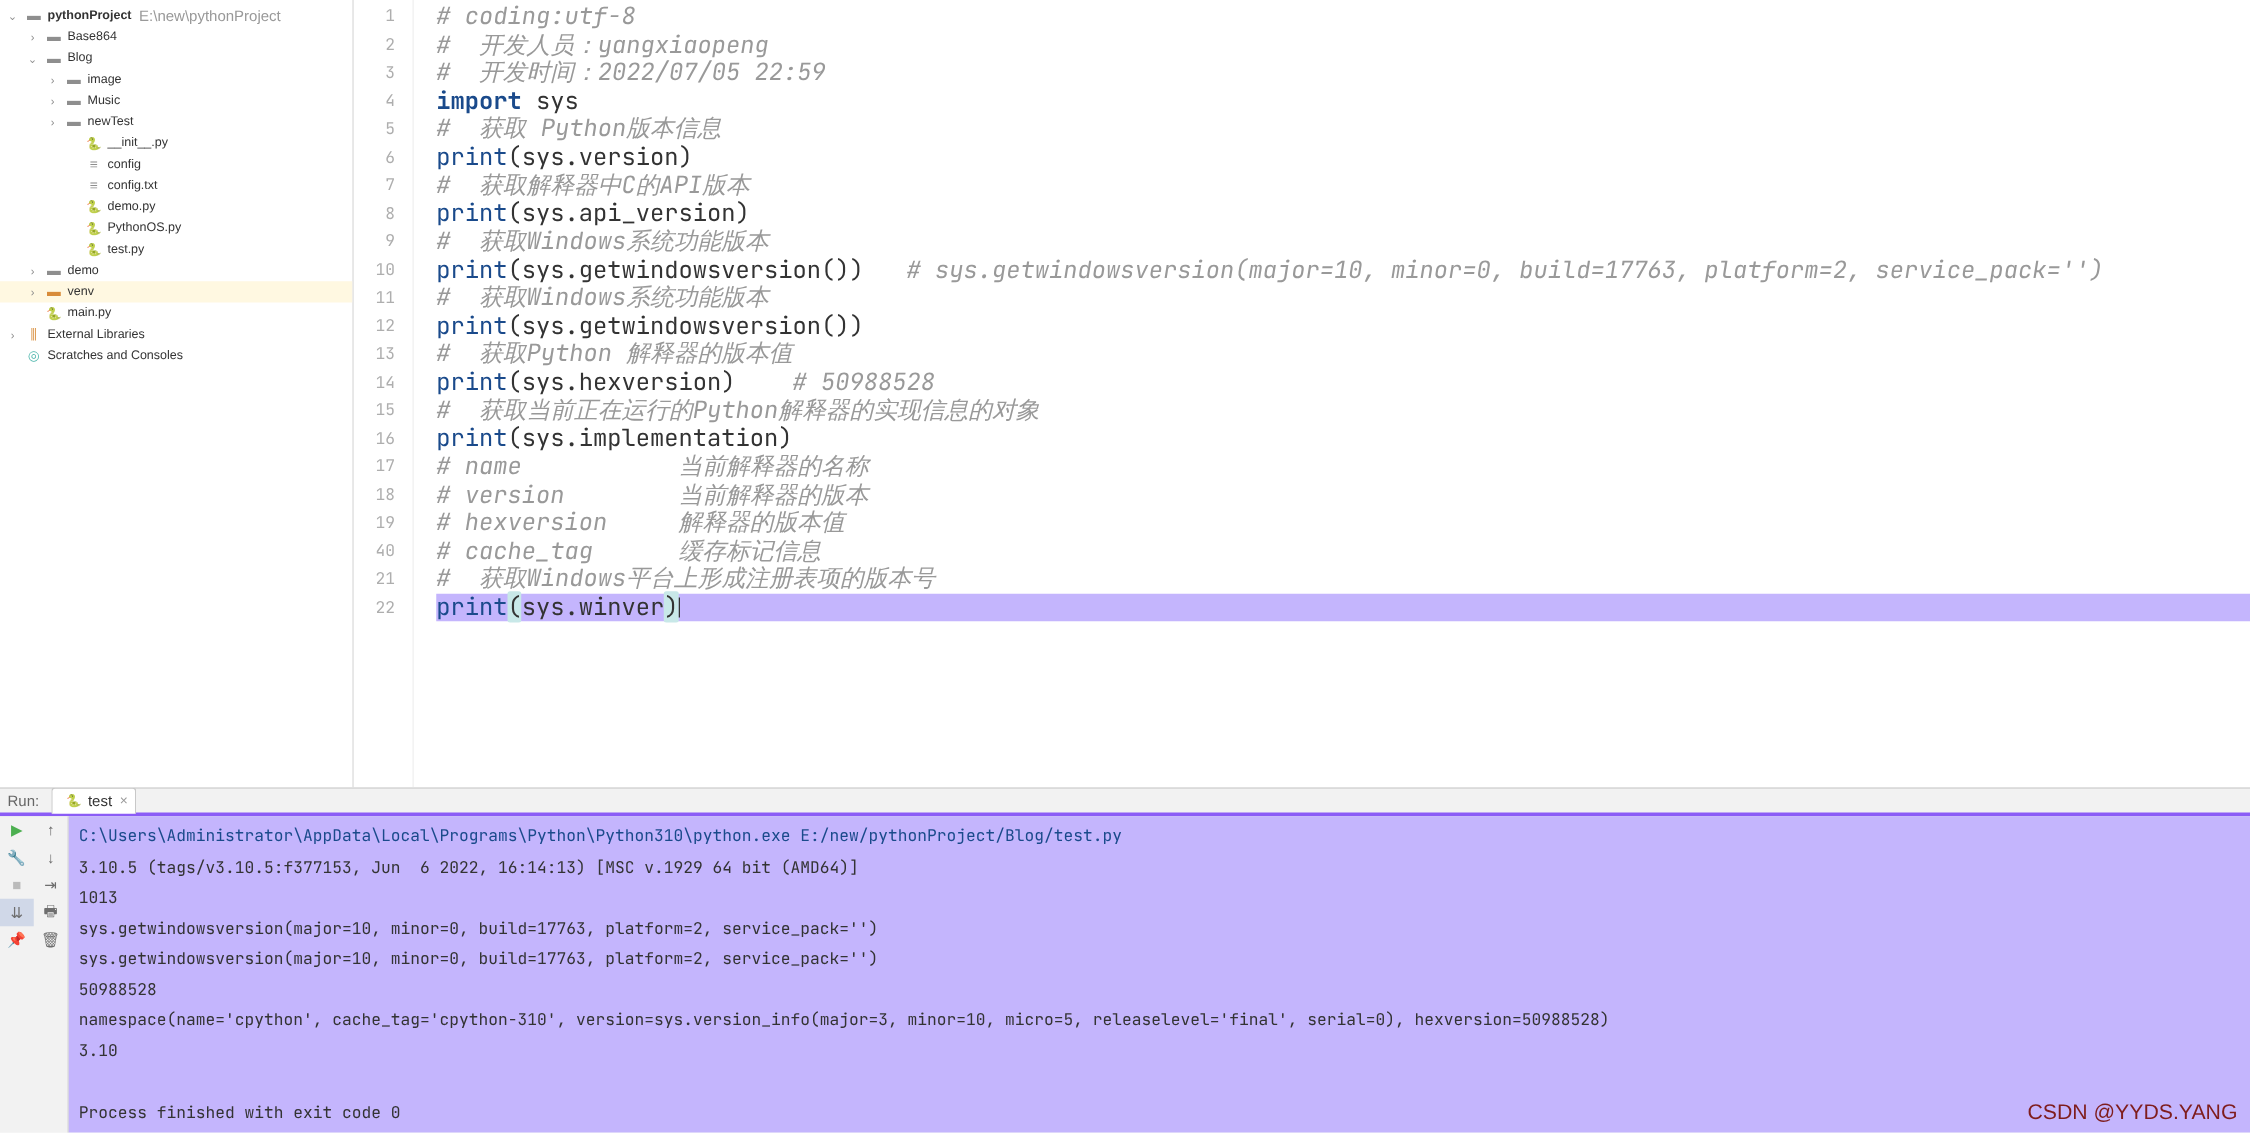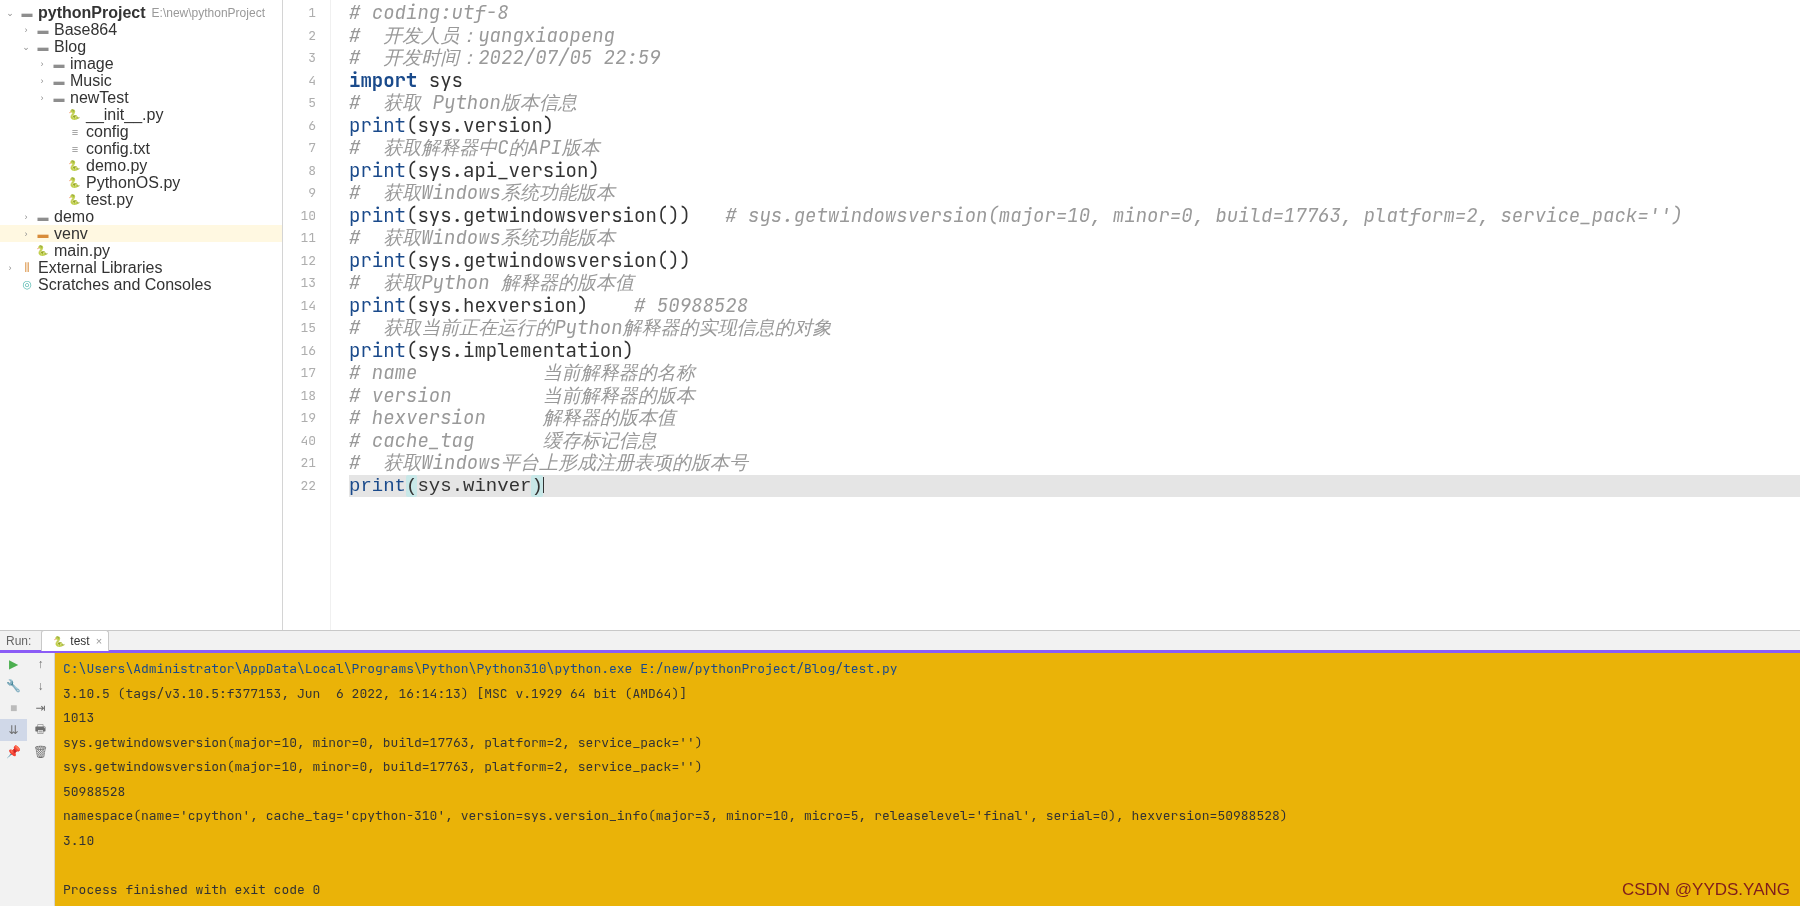--- a/index.html
+++ b/index.html
@@ -7,48 +7,48 @@
 .main-area { display: flex; flex: 1; overflow: hidden; }
 .sidebar { width: 283px; background: #fff; border-right: 1px solid #d4d4d4; overflow-y: auto; padding-top: 4px; }
 .tree-item { display: flex; align-items: center; height: 17px; padding-left: 4px; cursor: pointer; white-space: nowrap; }
 .tree-item.selected { background: #fff8e1; }
 .chevron { width: 12px; height: 12px; display: inline-flex; align-items: center; justify-content: center; color: #8e8e8e; font-size: 9px; }
 .chevron.empty { visibility: hidden; }
 .icon { width: 16px; height: 16px; margin: 0 3px; display: inline-flex; align-items: center; justify-content: center; font-size: 11px; }
 .folder-icon { color: #8e8e8e; }
 .folder-icon.orange { color: #d88c3a; }
 .file-icon { color: #8e8e8e; }
-.tree-label { font-size: 16px; color: #333; }
+.tree-label { font-size: 10px; color: #333; }
 .tree-label.bold { font-weight: bold; }
 .tree-path { color: #999; margin-left: 6px; font-size: 12px; }
 .editor { flex: 1; display: flex; overflow: hidden; background: #fff; }
 .gutter { width: 48px; background: #fff; text-align: right; padding-right: 14px; color: #aeaeae; font-family: "JetBrains Mono", Consolas, monospace; font-size: 13px; line-height: 22.5px; padding-top: 2px; user-select: none; border-right: 1px solid #f0f0f0; }
 .code { flex: 1; font-family: "JetBrains Mono", Consolas, monospace; font-size: 19px; line-height: 22.5px; padding-top: 2px; padding-left: 18px; white-space: pre; overflow: hidden; }
 .code-line { height: 22.5px; }
-.code-line.current { background: #e5e5e5; font-family: Liberation Mono, monospace; }
+.code-line.current { background: #c4b5fd; }
 .c-comment { color: #999; font-style: italic; }
 .c-keyword { color: #1a4a8b; font-weight: bold; }
 .c-builtin { color: #1a4a8b; }
 .c-normal { color: #333; }
 .c-under { }
 .hl-paren { background: #c8e8e8; border-radius: 2px; }
 .caret { display: inline-block; width: 1px; height: 16px; background: #333; vertical-align: middle; }
 .bottom-panel { border-top: 1px solid #c8c8c8; background: #f2f2f2; display: flex; flex-direction: column; }
 .run-header { height: 22px; background: #f2f2f2; border-bottom: 3px solid #8b5cf6; display: flex; align-items: center; padding-left: 6px; font-size: 12px; }
 .run-label { color: #666; margin-right: 10px; }
 .run-tab { display: flex; align-items: center; background: #fff; border: 1px solid #c8c8c8; border-bottom: none; padding: 2px 6px; border-radius: 3px 3px 0 0; }
 .run-tab .icon { margin-right: 3px; }
 .close-x { margin-left: 6px; color: #999; cursor: pointer; font-size: 11px; }
 .run-body { display: flex; flex: 1; }
 .run-toolbar { width: 55px; background: #f2f2f2; border-right: 1px solid #d4d4d4; display: flex; flex-direction: column; }
 .tb-row { display: flex; height: 22px; }
 .tb-btn { width: 27px; height: 22px; display: flex; align-items: center; justify-content: center; cursor: pointer; color: #6e6e6e; font-size: 12px; }
 .tb-btn.green { color: #4caf50; }
 .tb-btn.selected { background: #d0d8e8; }
-.console { flex: 1; background: #eab308; font-family: "JetBrains Mono", Consolas, monospace; font-size: 13px; line-height: 24.5px; padding: 4px 8px; white-space: pre; overflow: hidden; color: #333; }
+.console { flex: 1; background: #c4b5fd; font-family: "JetBrains Mono", Consolas, monospace; font-size: 13px; line-height: 24.5px; padding: 4px 8px; white-space: pre; overflow: hidden; color: #333; }
 .console .path { color: #1a4a8b; }
 .watermark { position: absolute; right: 10px; bottom: 6px; color: #7f1d1d; font-size: 17px; font-family: Arial; }
 </style>
 </head>
 <body>
 
 <div class="main-area">
   <div class="sidebar">
     <div class="tree-item">
       <span class="chevron">⌄</span>

